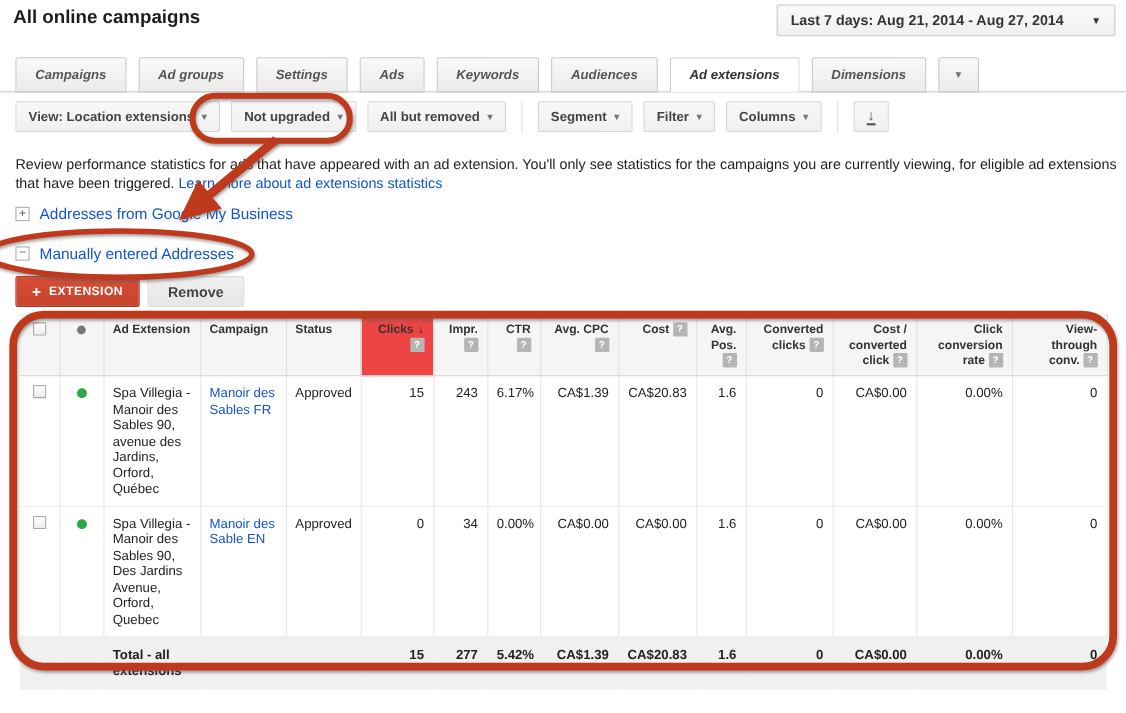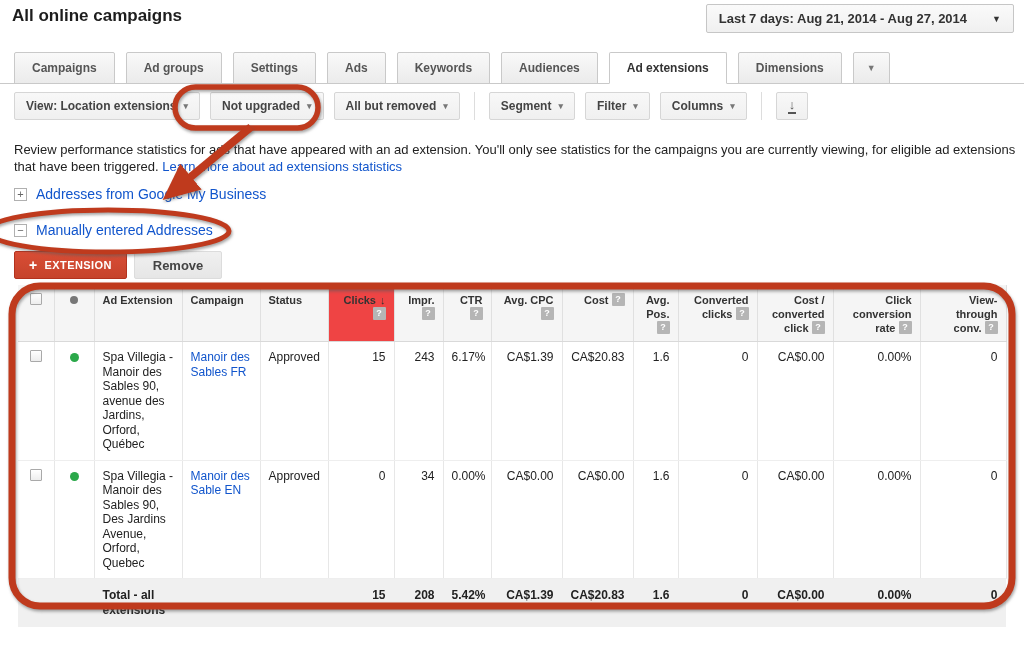--- a/index.html
+++ b/index.html
@@ -10,21 +10,21 @@
   
   .page-title { position:absolute; left:12px; top:6px; font-size:17px; font-weight:bold; color:#1d1d1d; }
   .date-btn { position:absolute; right:10px; top:4px; height:29px; display:flex; align-items:center; gap:25px;
     padding:0 12px; border:1px solid #c6c6c6; border-radius:2px;
     background:linear-gradient(#fafafa,#f0f0f0); cursor:pointer; }
   .date-btn .lbl { font-size:13px; font-weight:bold; color:#333; }
   .date-btn .car { font-size:9px; color:#333; }
 
   
   .tabline { position:absolute; left:0; top:83px; width:1024px; height:1px; background:#c9c9c9; }
-  .tabbar { position:absolute; left:14px; top:52px; display:flex; gap:11px; align-items:flex-start; z-index:2; }
+  .tabbar { position:absolute; left:14px; top:52px; display:flex; gap:11px; align-items:flex-start; z-index:2;font-style:italic; }
   .tab { height:32px; line-height:30px; padding:0 17px; font-size:12px; font-weight:bold; color:#555;
     background:linear-gradient(#f9f9f9,#ebebeb); border:1px solid #c9c9c9; border-radius:2px 2px 0 0; cursor:pointer; }
   .tab.active { background:#fff; color:#333; border-bottom:1px solid #fff; }
   .tab.more { padding:0 13px; color:#777; font-size:9px; line-height:31px; }
 
   
   .toolbar { position:absolute; left:14px; top:92px; display:flex; gap:10px; align-items:center; }
   .tbtn { height:28px; display:inline-flex; align-items:center; gap:7px; padding:0 11px;
     background:linear-gradient(#f8f8f8,#f0f0f0); border:1px solid #d6d6d6; border-radius:2px;
     font-size:12px; font-weight:bold; color:#444; cursor:pointer; white-space:nowrap; }
@@ -249,21 +249,21 @@
           <td class="num">0.00%</td>
           <td class="num">0</td>
         </tr>
         <tr class="totalrow">
           <td></td>
             <td></td>
           <td>Total - all extensions</td>
           <td></td>
             <td></td>
           <td class="num">15</td>
-          <td class="num">208</td>
+          <td class="num">277</td>
           <td class="num">5.42%</td>
           <td class="num">CA$1.39</td>
           <td class="num">CA$20.83</td>
           <td class="num">1.6</td>
           <td class="num">0</td>
           <td class="num">CA$0.00</td>
           <td class="num">0.00%</td>
           <td class="num">0</td>
         </tr>
       </tbody>

